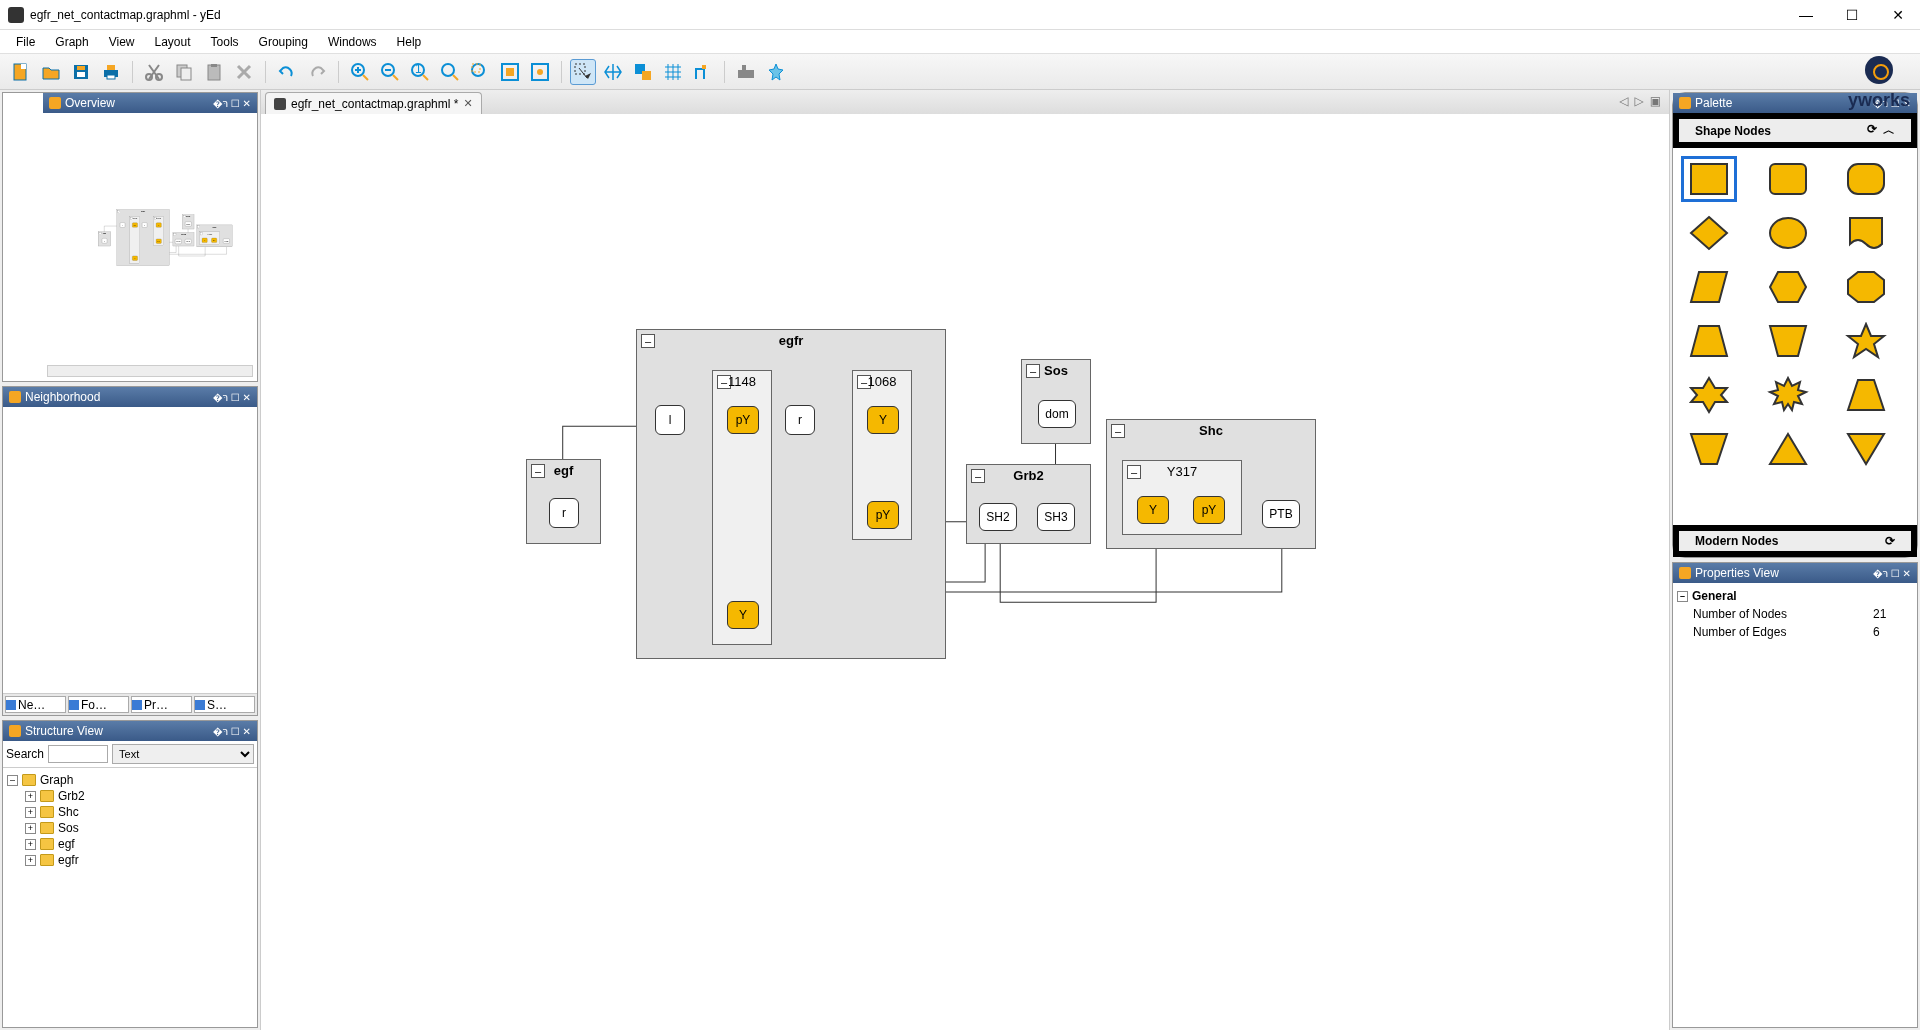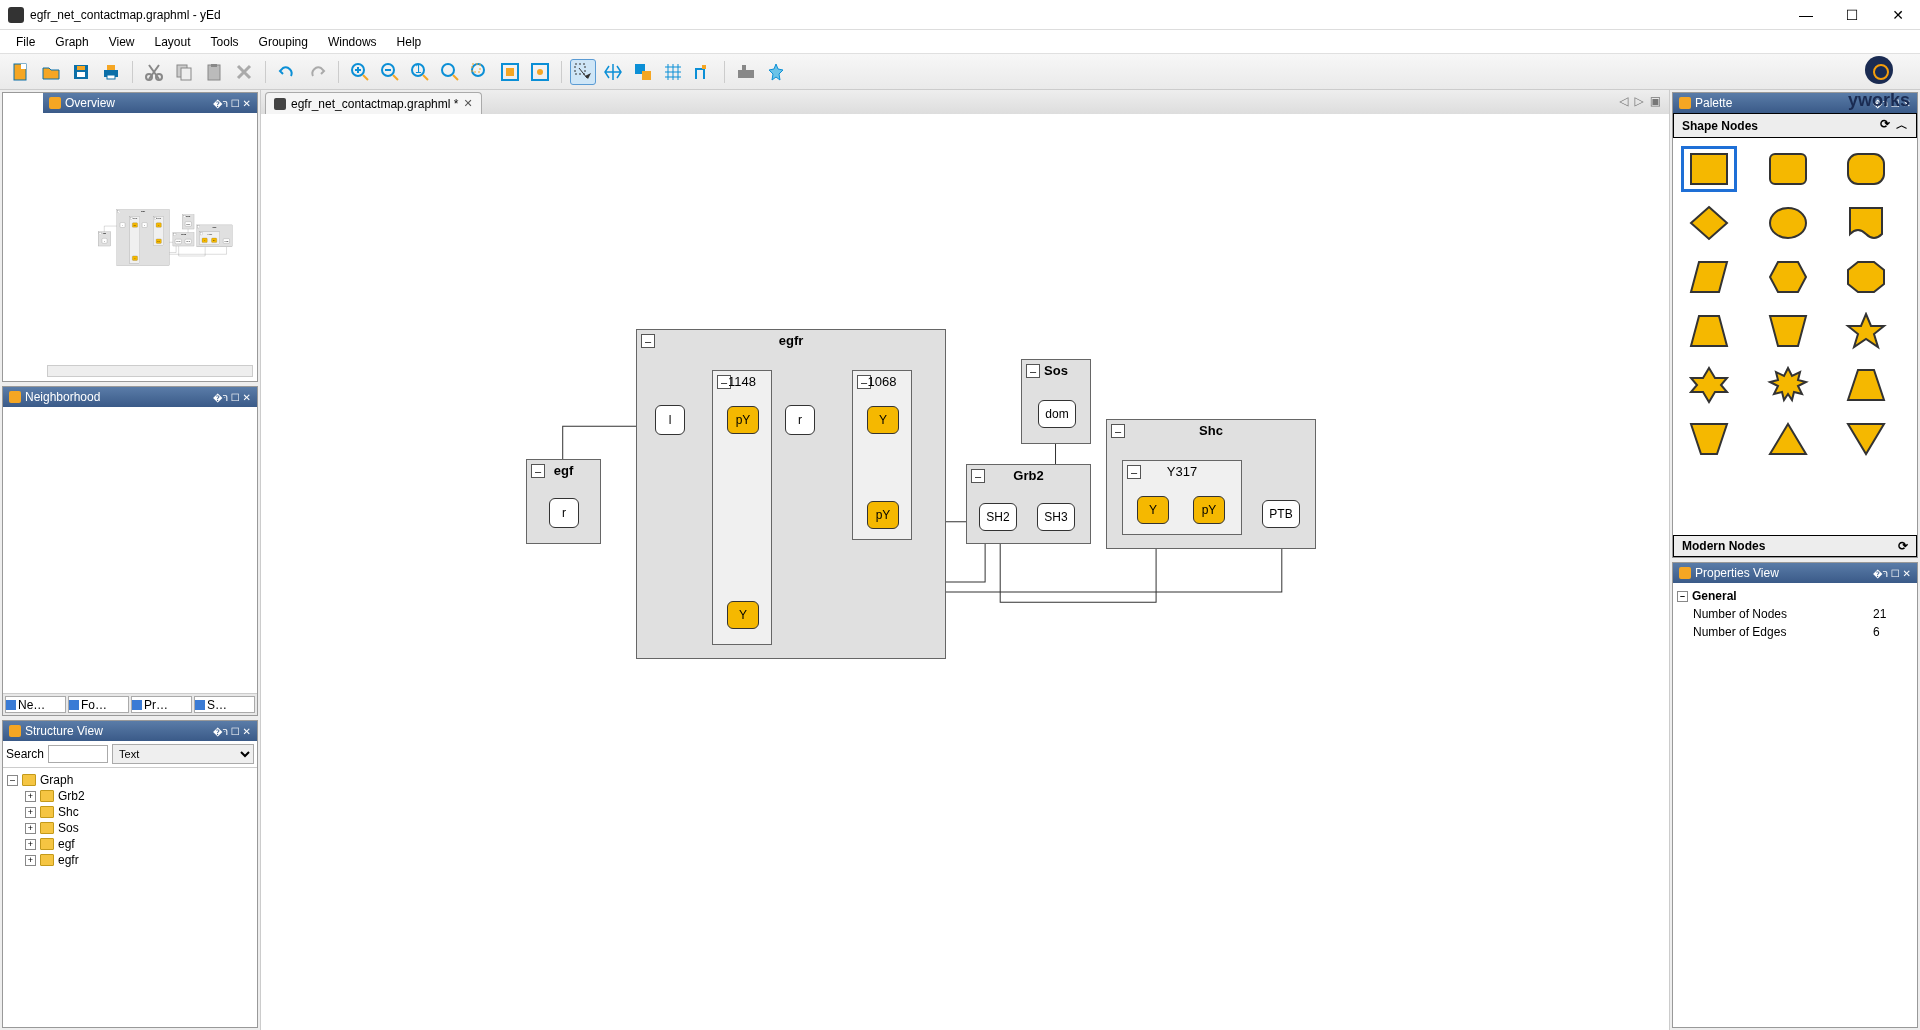--- a/index.html
+++ b/index.html
@@ -71,24 +71,24 @@
 .group-header { position:absolute; top:4px; left:4px; width:14px;height:14px;border:1px solid #555;background:#fff;font-size:11px;line-height:12px;text-align:center;}
 .group-title { position:absolute; top:3px; left:0; right:0; text-align:center; font-weight:bold; font-size:13px;}
 .subgroup { position:absolute; background:#f0f0f0; border:1px solid #666;}
 .node { position:absolute; border:1px solid #333; border-radius:6px; display:flex; align-items:center; justify-content:center; font-size:12px; background:#fff;}
 .node.gold { background:#f5b800; }
 svg.edges { position:absolute; left:0; top:0; width:100%; height:100%; pointer-events:none;}
 svg.edges line, svg.edges polyline { stroke:#333; stroke-width:1; fill:none;}
 
 
 .right-col { width: 250px; display:flex; flex-direction:column; background:#eee;}
-#palette-panel { flex: 1; min-height: 430px;}
+#palette-panel { flex: 1; min-height: 430px; border-radius: 13px;}
 #properties-panel { flex: 1;}
 
-.palette-section-hdr { background:#ededed; border:1px solid #000000; padding:3px 8px; font-weight:bold; font-size:11px; display:flex; justify-content:space-between; align-items:center;}
+.palette-section-hdr { background:#ededed; border:6px solid #000000; padding:3px 16px; font-weight:bold; font-size:11px; display:flex; justify-content:space-between; align-items:center;}
 .palette-grid { display:grid; grid-template-columns: repeat(3, 1fr); gap:8px; padding:8px; }
 .shape { width:56px; height:46px; display:flex; align-items:center; justify-content:center;}
 .shape.selected { border:3px solid #1e6fd6; }
 .shape svg { width:44px; height:38px; }
 .shape svg .fill { fill:#f5b800; stroke:#333; stroke-width:2; }
 
 .props-body { padding:4px; font-size:11px;}
 .props-row { display:flex; padding:2px 0;}
 .props-row .k{ flex:1;}
 .props-row .v{ width:40px;}

